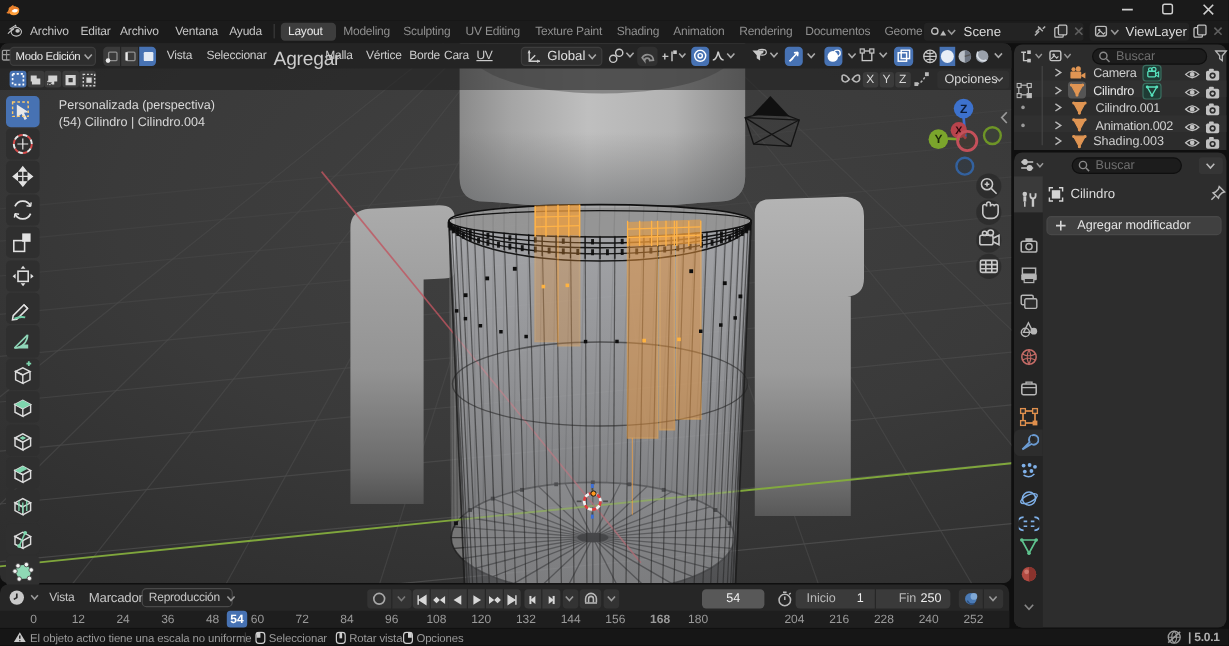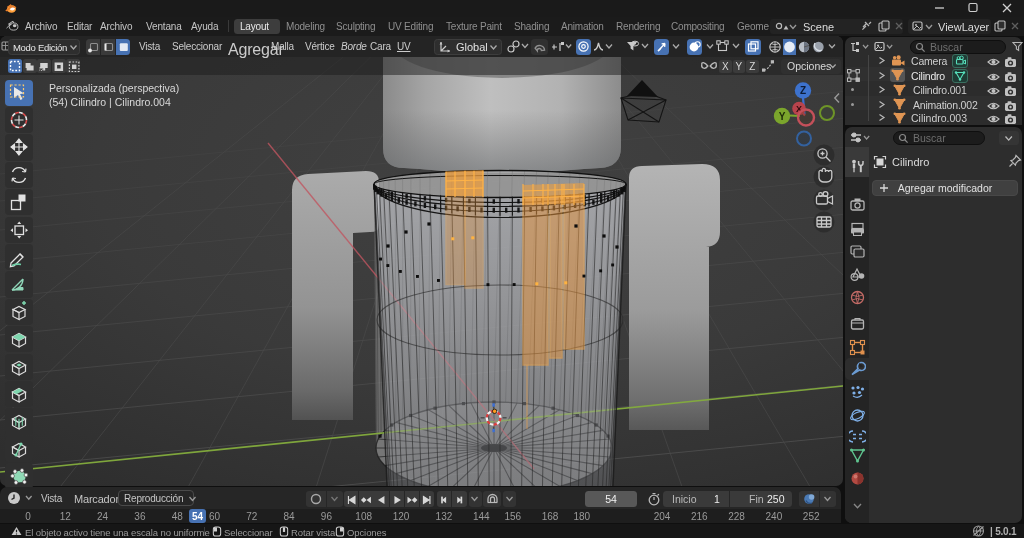--- a/index.html
+++ b/index.html
@@ -390,21 +390,21 @@
     <div class="abs" style="left:228px;top:20px;width:1px;height:12px;background:#3a3a3a;"></div>
     <div class="abs" style="left:234px;top:18.5px;width:46px;height:15.5px;background:#3d3d3d;border-radius:3.5px;"></div>
     <div class="abs txt" style="left:240px;top:21px;font-size:10px;letter-spacing:-0.2px;color:#e8e8e8;">Layout</div>
     <div class="abs txt" style="left:286px;top:21px;font-size:10px;letter-spacing:-0.2px;color:#8f8f8f;">Modeling</div>
     <div class="abs txt" style="left:336px;top:21px;font-size:10px;letter-spacing:-0.2px;color:#8f8f8f;">Sculpting</div>
     <div class="abs txt" style="left:388px;top:21px;font-size:10px;letter-spacing:-0.2px;color:#8f8f8f;">UV Editing</div>
     <div class="abs txt" style="left:446px;top:21px;font-size:10px;letter-spacing:-0.2px;color:#8f8f8f;">Texture Paint</div>
     <div class="abs txt" style="left:514px;top:21px;font-size:10px;letter-spacing:-0.2px;color:#8f8f8f;">Shading</div>
     <div class="abs txt" style="left:561px;top:21px;font-size:10px;letter-spacing:-0.2px;color:#8f8f8f;">Animation</div>
     <div class="abs txt" style="left:616px;top:21px;font-size:10px;letter-spacing:-0.2px;color:#8f8f8f;">Rendering</div>
-    <div class="abs txt" style="left:671px;top:21px;font-size:10px;letter-spacing:-0.2px;color:#8f8f8f;">Compositing</div>
+    <div class="abs txt" style="left:671px;top:21px;font-size:10px;letter-spacing:-0.2px;color:#8f8f8f;">Documentos</div>
     <div class="abs txt" style="left:737px;top:21px;font-size:10px;letter-spacing:-0.2px;color:#8f8f8f;">Geome</div>
     <div class="abs" style="left:770px;top:18.5px;width:133px;height:15.5px;background:#232323;border-radius:3px;"></div>
     <svg class="abs" style="left:774px;top:21px" width="24" height="11" viewBox="0 0 24 11">
 <circle cx="5" cy="5" r="2.6" fill="none" stroke="#bbb" stroke-width="1.2"></circle>
 <path d="M9.5,8.5 L12,4.5 L14.5,8.5 Z" fill="#bbb"></path>
 <path d="M18,4 l3,3.4 l3,-3.4" stroke="#999" stroke-width="1.3" fill="none" transform="translate(-2,0)"></path>
     </svg>
     <div class="abs txt" style="left:803px;top:20.5px;font-size:11px;color:#dcdcdc;">Scene</div>
     <svg class="abs" style="left:860px;top:20px" width="44" height="13" viewBox="0 0 44 13">
 <path d="M5,2 l4,4 M3,7 l4,-4 M6,6 l-3.6,3.6 M9,4 l2,-2" stroke="#b5b5b5" stroke-width="1.2" fill="none"></path>
@@ -443,21 +443,21 @@
 <circle cx="4" cy="11.5" r="1.9" fill="#e8e8e8"></circle>
 <rect x="19.5" y="4.5" width="7" height="7" rx="1" fill="none" stroke="#8f8f8f" stroke-width="1.1"></rect>
 <line x1="19.5" y1="4.5" x2="19.5" y2="11.5" stroke="#e8e8e8" stroke-width="2"></line>
 <rect x="33.8" y="4.3" width="8" height="7.6" rx="1" fill="#e3eaf4"></rect>
 </svg>
     <div class="abs txt" style="left:139px;top:41px;font-size:10px;letter-spacing:-0.2px;color:#cccccc;">Vista</div>
     <div class="abs txt" style="left:172px;top:41px;font-size:10px;letter-spacing:-0.2px;color:#cccccc;">Seleccionar</div>
     <div class="abs txt" style="left:228px;top:41px;font-size:16px;letter-spacing:-0.2px;color:#cccccc;">Agregar</div>
     <div class="abs txt" style="left:271px;top:41px;font-size:10px;letter-spacing:-0.2px;color:#cccccc;">Malla</div>
     <div class="abs txt" style="left:305px;top:41px;font-size:10px;letter-spacing:-0.2px;color:#cccccc;">Vértice</div>
-    <div class="abs txt" style="left:341px;top:41px;font-size:10px;letter-spacing:-0.2px;color:#cccccc;font-style:italic;">Borde</div>
+    <div class="abs txt" style="left:341px;top:41px;font-size:10px;letter-spacing:-0.2px;color:#cccccc;">Borde</div>
     <div class="abs txt" style="left:370px;top:41px;font-size:10px;letter-spacing:-0.2px;color:#cccccc;">Cara</div>
     <div class="abs txt" style="left:397px;top:41px;font-size:10px;letter-spacing:-0.2px;color:#cccccc;text-decoration:underline;">UV</div>
     <div class="abs" style="left:434px;top:39px;width:68px;height:15.5px;background:#2e2e2e;border:1px solid #3d3d3d;border-radius:3.5px;"></div>
     <svg class="abs" style="left:439px;top:41px" width="13" height="12" viewBox="0 0 13 12">
 <path d="M2,1 V10 H11 M2,10 L7,5" stroke="#ccc" stroke-width="1.2" fill="none"></path>
 <path d="M2,1 l-1.4,2.4 h2.8 Z M11,10 l-2.4,-1.4 v2.8 Z" fill="#ccc"></path>
     </svg>
     <div class="abs txt" style="left:456px;top:40.5px;font-size:11px;color:#e0e0e0;">Global</div>
     <svg class="abs" style="left:489px;top:44px" width="9" height="7" viewBox="0 0 9 7">
       <path d="M1.5,1.5 l3,3.4 l3,-3.4" stroke="#aaa" stroke-width="1.3" fill="none"></path>
@@ -826,21 +826,21 @@
 <path d="M1,6 Q6.5,0.5 12,6 Q6.5,11.5 1,6 Z" fill="none" stroke="#c2c2c2" stroke-width="1.1"></path>
 <circle cx="6.5" cy="6" r="2" fill="#c2c2c2"></circle>
     </svg>
     <svg class="abs" style="left:1004px;top:99.5px" width="13" height="12" viewBox="0 0 13 12">
 <rect x="1" y="3" width="11" height="8" rx="1.4" fill="#c2c2c2"></rect>
 <rect x="3.5" y="1.2" width="4" height="2.4" rx="0.8" fill="#c2c2c2"></rect>
 <circle cx="6.5" cy="7" r="2.6" fill="#2d2d2d"></circle>
       <circle cx="6.5" cy="7" r="1.2" fill="#c2c2c2"></circle>
     </svg>
     <div class="abs" style="left:845px;top:110.5px;width:177px;height:13px;overflow:hidden;">
-      <div class="abs txt" style="left:66px;top:1px;font-size:10.5px;color:#cfcfcf;">Cilindro.003</div>
+      <div class="abs txt" style="left:66px;top:1px;font-size:10.5px;color:#cfcfcf;">Shading.003</div>
     </div>
     <svg class="abs" style="left:878px;top:112.5px" width="8" height="9" viewBox="0 0 8 9">
       <path d="M1.5,1.5 L6,4.5 L1.5,7.5" stroke="#b9b9b9" stroke-width="1.2" fill="none"></path>
     </svg>
     <svg class="abs" style="left:893px;top:112.0px" width="13" height="12" viewBox="0 0 13 12">
 <path d="M1.5,1.5 h10 l-5,9 Z" fill="#e09553"></path>
       <path d="M1.5,1.5 h10 l-5,9 Z" fill="none" stroke="#e09553" stroke-width="1"></path>
 <circle cx="1.8" cy="1.8" r="1.3" fill="#e09553"></circle>
       <circle cx="11.2" cy="1.8" r="1.3" fill="#e09553"></circle>
       <circle cx="6.5" cy="10.2" r="1.3" fill="#e09553"></circle>
@@ -1061,24 +1061,24 @@
     <div class="abs txt" style="left:51.3px;top:510.5px;width:28px;text-align:center;font-size:10px;color:#9a9a9a;">12</div>
     <div class="abs txt" style="left:88.6px;top:510.5px;width:28px;text-align:center;font-size:10px;color:#9a9a9a;">24</div>
     <div class="abs txt" style="left:125.9px;top:510.5px;width:28px;text-align:center;font-size:10px;color:#9a9a9a;">36</div>
     <div class="abs txt" style="left:163.2px;top:510.5px;width:28px;text-align:center;font-size:10px;color:#9a9a9a;">48</div>
     <div class="abs txt" style="left:200.5px;top:510.5px;width:28px;text-align:center;font-size:10px;color:#9a9a9a;">60</div>
     <div class="abs txt" style="left:237.8px;top:510.5px;width:28px;text-align:center;font-size:10px;color:#9a9a9a;">72</div>
     <div class="abs txt" style="left:275.1px;top:510.5px;width:28px;text-align:center;font-size:10px;color:#9a9a9a;">84</div>
     <div class="abs txt" style="left:312.4px;top:510.5px;width:28px;text-align:center;font-size:10px;color:#9a9a9a;">96</div>
     <div class="abs txt" style="left:349.7px;top:510.5px;width:28px;text-align:center;font-size:10px;color:#9a9a9a;">108</div>
     <div class="abs txt" style="left:387.0px;top:510.5px;width:28px;text-align:center;font-size:10px;color:#9a9a9a;">120</div>
-    <div class="abs txt" style="left:424.3px;top:510.5px;width:28px;text-align:right;font-size:10px;color:#9a9a9a;">132</div>
-    <div class="abs txt" style="left:461.6px;top:510.5px;width:28px;text-align:right;font-size:10px;color:#9a9a9a;">144</div>
+    <div class="abs txt" style="left:424.3px;top:510.5px;width:28px;text-align:center;font-size:10px;color:#9a9a9a;">132</div>
+    <div class="abs txt" style="left:461.6px;top:510.5px;width:28px;text-align:center;font-size:10px;color:#9a9a9a;">144</div>
     <div class="abs txt" style="left:498.8px;top:510.5px;width:28px;text-align:center;font-size:10px;color:#9a9a9a;">156</div>
-    <div class="abs txt" style="left:536.1px;top:510.5px;width:28px;text-align:center;font-size:10px;color:#9a9a9a;">168</div>
+    <div class="abs txt" style="left:536.1px;top:510.5px;width:28px;text-align:center;font-size:10px;color:#9a9a9a;font-weight:bold;">168</div>
     <div class="abs txt" style="left:573.4px;top:510.5px;width:28px;text-align:left;font-size:10px;color:#9a9a9a;">180</div>
     <div class="abs txt" style="left:610.7px;top:526px;width:28px;text-align:center;font-size:10px;color:#9a9a9a;">192</div>
     <div class="abs txt" style="left:648.0px;top:510.5px;width:28px;text-align:center;font-size:10px;color:#9a9a9a;">204</div>
     <div class="abs txt" style="left:685.3px;top:510.5px;width:28px;text-align:center;font-size:10px;color:#9a9a9a;">216</div>
     <div class="abs txt" style="left:722.6px;top:510.5px;width:28px;text-align:center;font-size:10px;color:#9a9a9a;">228</div>
     <div class="abs txt" style="left:759.9px;top:510.5px;width:28px;text-align:center;font-size:10px;color:#9a9a9a;">240</div>
     <div class="abs txt" style="left:797.2px;top:510.5px;width:28px;text-align:center;font-size:10px;color:#9a9a9a;">252</div>
     <div class="abs" style="left:189px;top:509px;width:17px;height:14px;background:#4772b3;border-radius:3px;"></div>
     <div class="abs txt" style="left:189px;top:510.5px;width:17px;text-align:center;font-size:10px;font-weight:bold;color:#fff;">54</div>
     <div class="abs" style="left:0;top:524px;width:1024px;height:14px;background:#161616;"></div>

